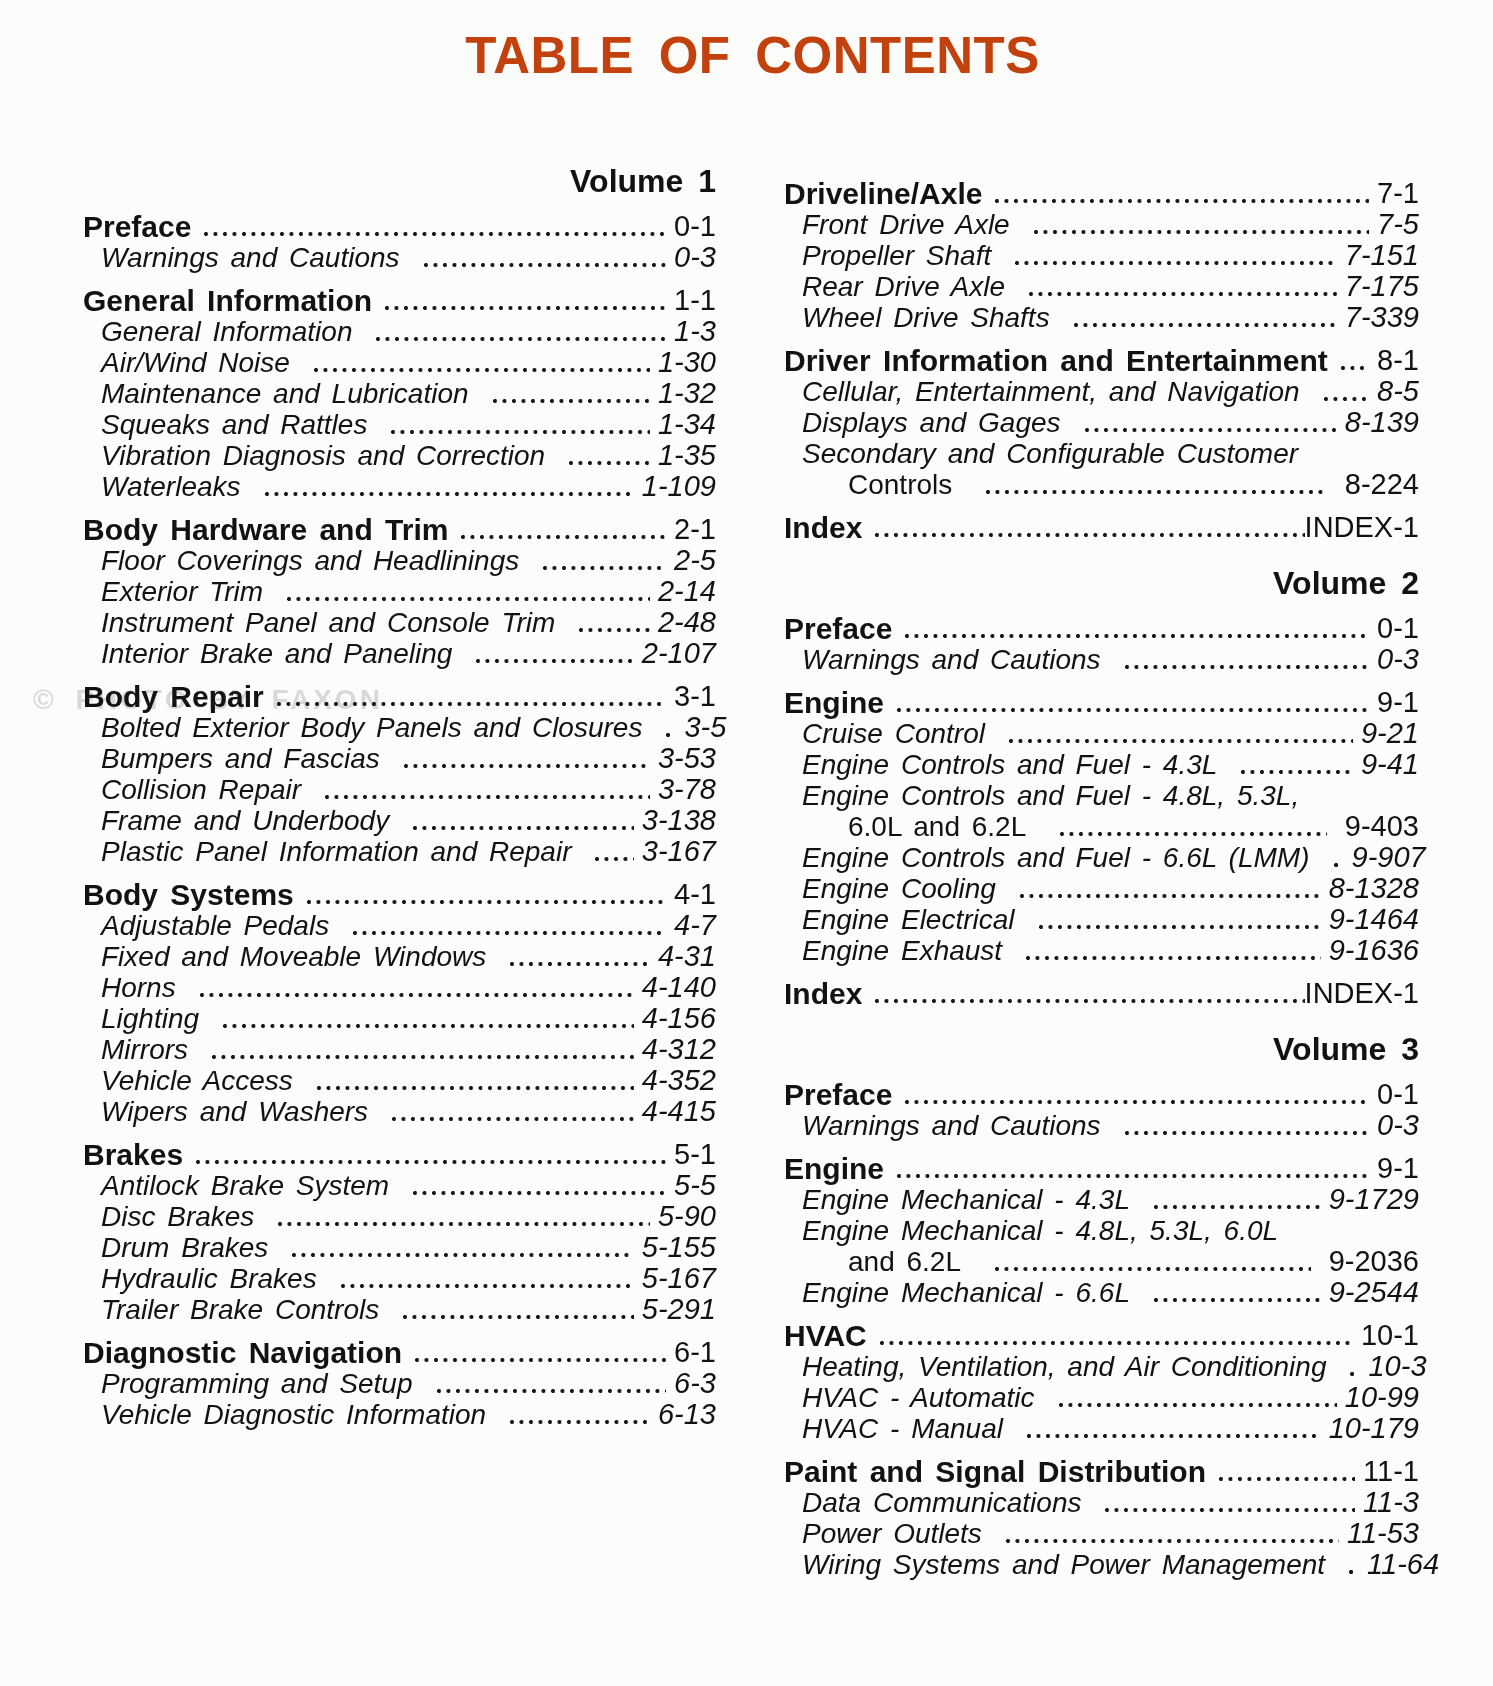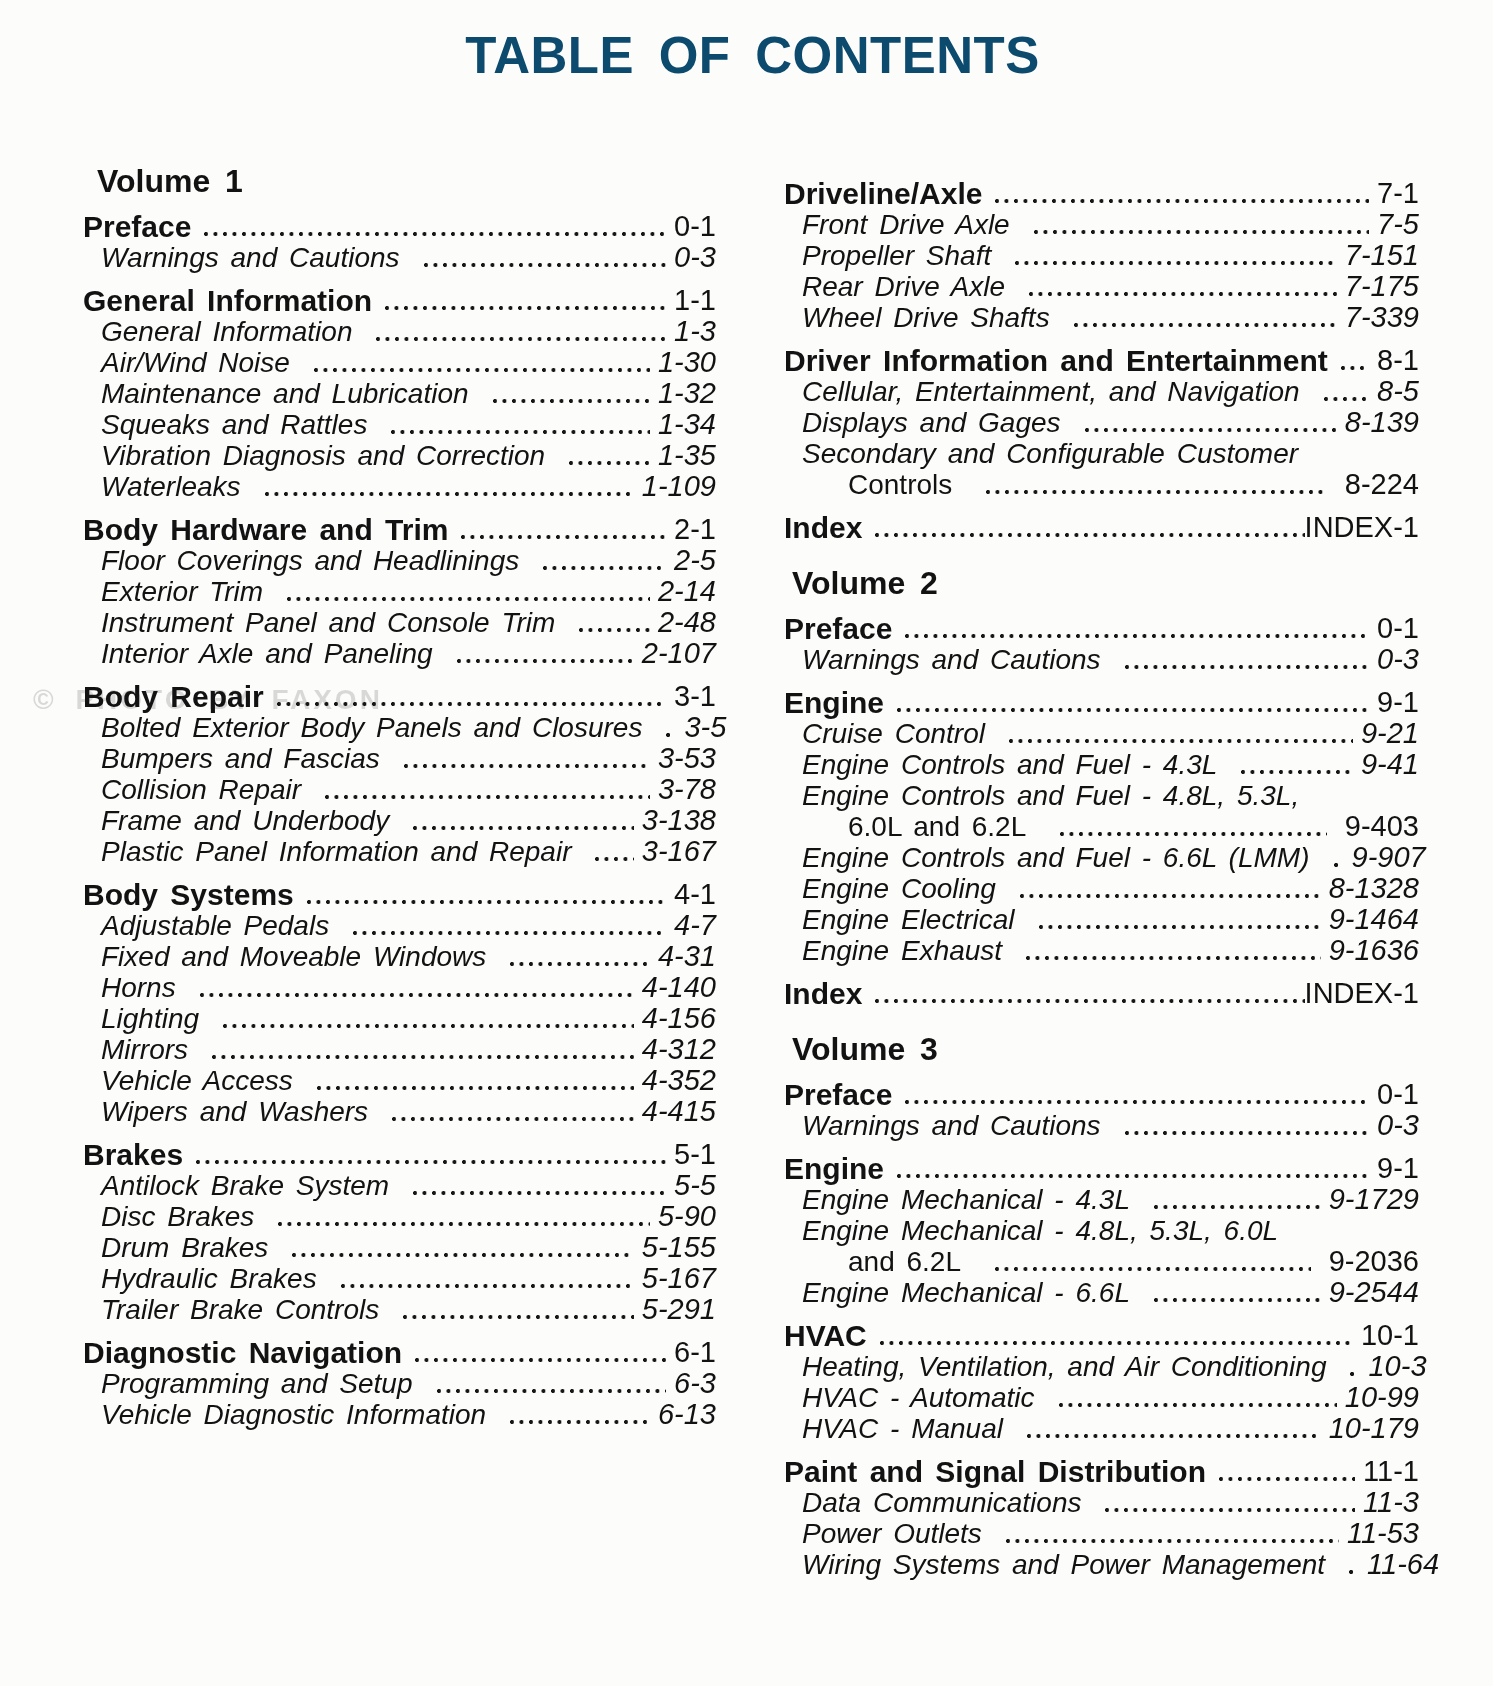--- a/index.html
+++ b/index.html
@@ -10,28 +10,28 @@
     font-family:"Liberation Sans", sans-serif;
     position:relative;
     overflow:hidden;
   }
   .title-wrap {
     position:absolute; top:26px; left:6px; width:1493px;
     text-align:center;
   }
   .title {
     font-size:51px; font-weight:bold; letter-spacing:0.5px; word-spacing:10px;
-    color:#0c4a6e;
+    color:#c2410c;
   }
   .col { position:absolute; }
   .col-left  { left:83px;  top:163px; width:633px; }
   .col-right { left:784px; top:178px; width:635px; }
 
   .vol {
-    text-align:left; font-size:32px; font-weight:bold;
+    text-align:right; font-size:32px; font-weight:bold;
     line-height:36px; margin:0 0 12px 0; word-spacing:6px;
     padding-left:14px;
   }
   .col-right .vol { margin-top:22px; padding-left:8px; }
 
   .row {
     display:flex; align-items:flex-end;
     font-size:28px; line-height:31px;
     word-spacing:4px; white-space:nowrap;
   }
@@ -130,21 +130,21 @@
       <span class="label">Exterior Trim</span>
       <span class="leader"></span>
       <span class="page">2-14</span>
     </div>
     <div class="row s">
       <span class="label">Instrument Panel and Console Trim</span>
       <span class="leader"></span>
       <span class="page">2-48</span>
     </div>
     <div class="row s">
-      <span class="label">Interior Axle and Paneling</span>
+      <span class="label">Interior Brake and Paneling</span>
       <span class="leader"></span>
       <span class="page">2-107</span>
     </div>
     <div class="row h">
       <span class="label">Body Repair</span>
       <span class="leader"></span>
       <span class="page">3-1</span>
     </div>
     <div class="row s">
       <span class="label">Bolted Exterior Body Panels and Closures</span>

